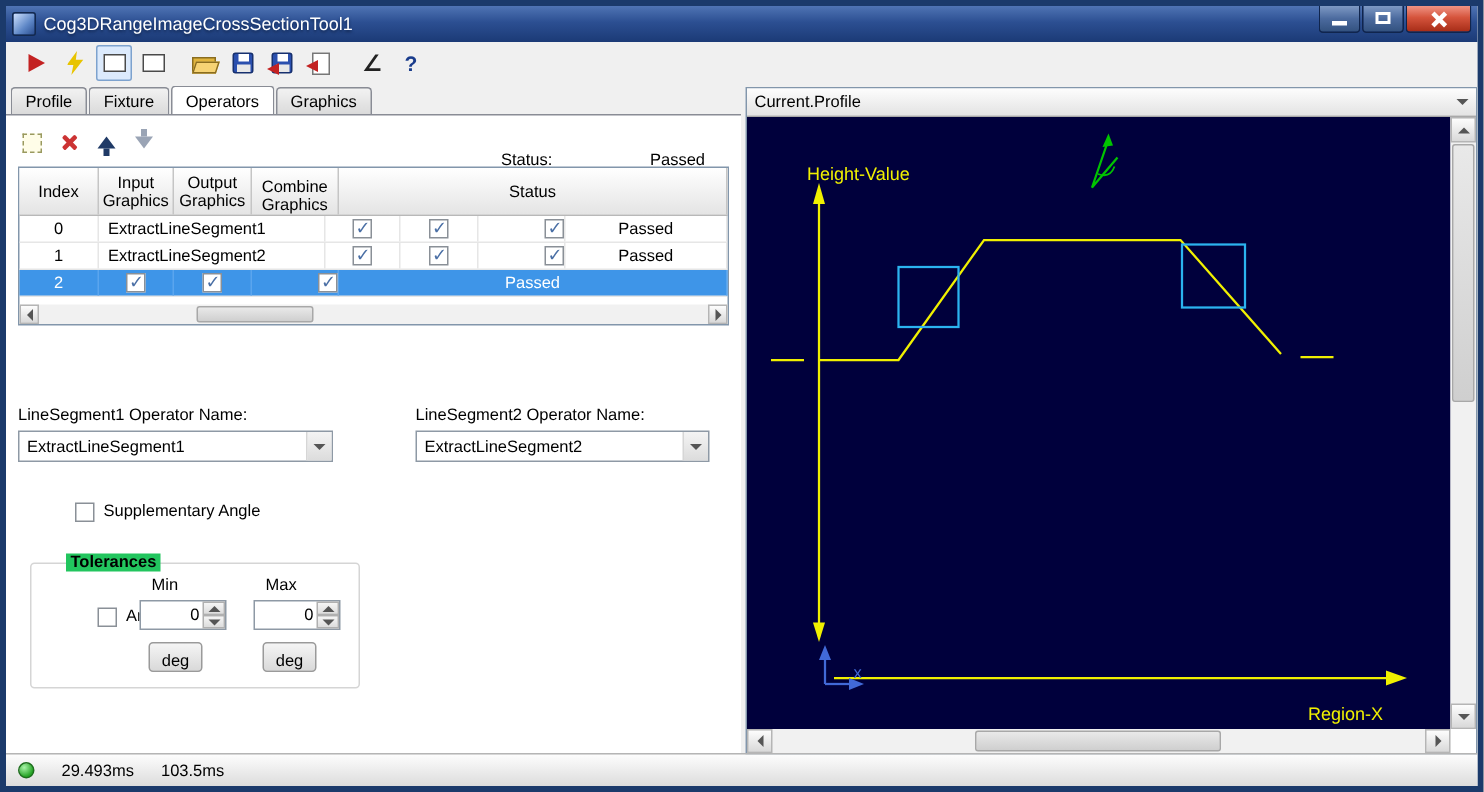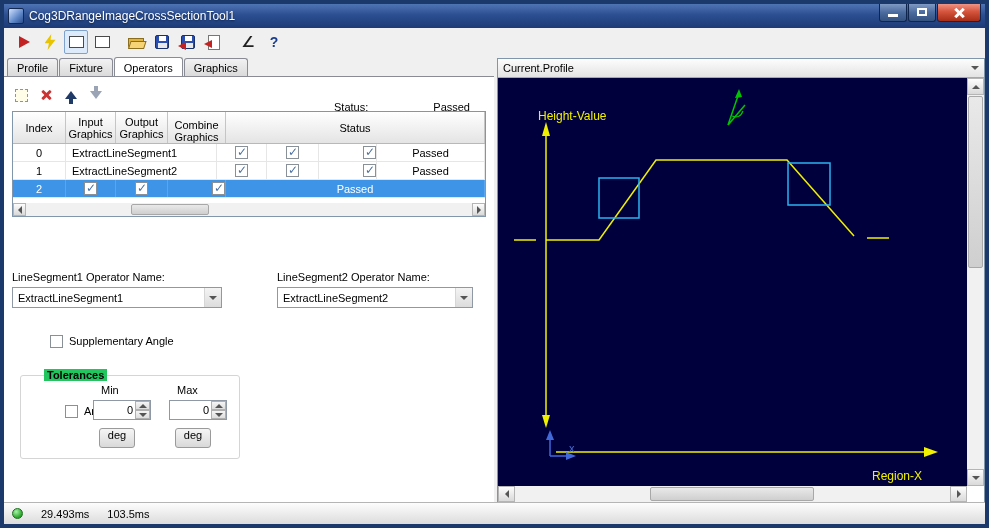--- a/index.html
+++ b/index.html
@@ -107,21 +107,21 @@
 
   .chk-row { position:absolute; display:flex; align-items:flex-start; gap:6px;padding-left:34px; }
 
   .groupbox { position:absolute; left:16px; top:298px; width:220px; height:84px; border:1px solid #d5d5d5; border-radius:3px; }
   .groupbox .gtitle { position:absolute; left:23px; top:-7px; background:#22c55e; padding:0 3px;font-weight:bold; }
   .spinner { position:absolute; width:58px; height:20px; border:1px solid #8e99a5; background:#fff; display:flex; }
   .spinner input { flex:1; border:none; outline:none; text-align:right; font:inherit; padding-right:2px; width:38px; background:transparent; }
   .spin-btns { width:15px; display:flex; flex-direction:column; }
   .spin-b { flex:1; background:linear-gradient(180deg,#f5f5f5,#ddd); border:1px solid #b0b0b0; display:flex; align-items:center; justify-content:center; cursor:pointer; }
   .small-btn { position:absolute; width:36px; height:20px; border:1px solid #9a9a9a; border-radius:3px;
-               background:linear-gradient(180deg,#f5f5f5,#d9d9d9); display:flex; align-items:flex-start; justify-content:center; cursor:pointer; }
+               background:linear-gradient(180deg,#f5f5f5,#d9d9d9); display:flex; align-items:flex-end; justify-content:center; cursor:pointer; }
 
   
   .right-panel { position:absolute; left:493px; top:30px; width:488px; height:445px; border:1px solid #8296ab; background:#fff; }
   .rp-header { position:absolute; left:0; top:0; width:100%; height:19px;
                background:linear-gradient(180deg,#fdfdfd,#e3e3e3); border-bottom:1px solid #a8a8a8;
                display:flex; align-items:center; cursor:pointer; }
   .rp-header .val { flex:1; padding-left:5px; }
   .rp-header .dd { width:18px; height:100%; display:flex; align-items:center; justify-content:center; }
   .canvas-wrap { position:absolute; left:0; top:19px; width:469px; height:408px; background:#00003c; overflow:hidden; cursor:crosshair;text-align:center; }
 

